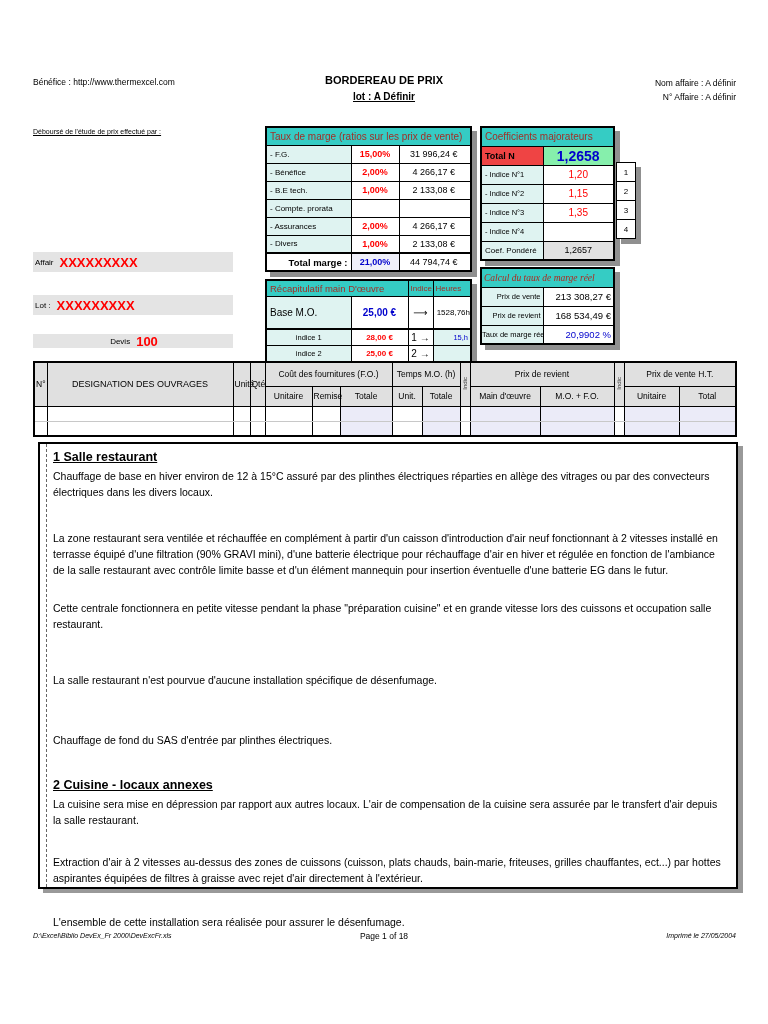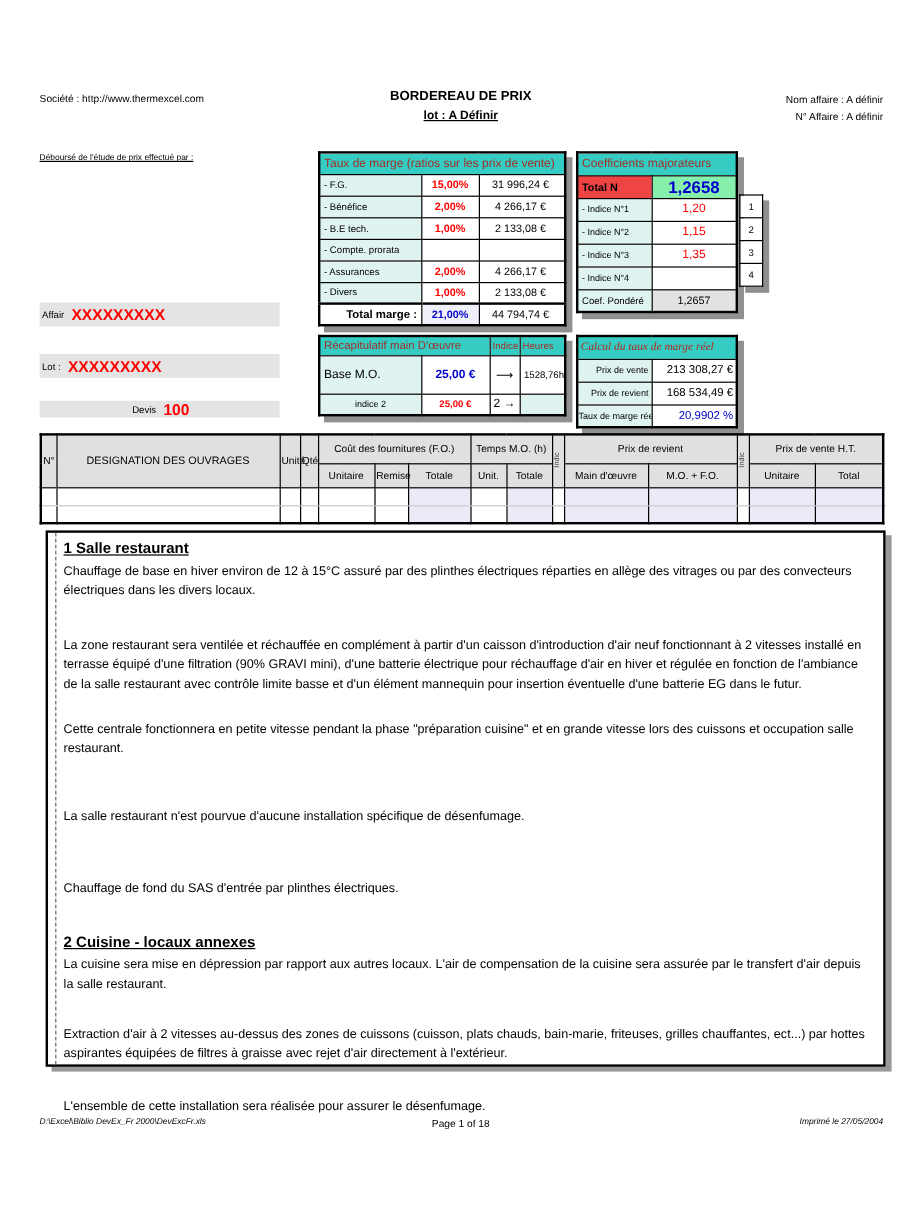--- a/index.html
+++ b/index.html
@@ -91,21 +91,21 @@
   .para { font-size:10.5px; line-height:16px; white-space:normal; }
 
   
   .f-path { left:33px; top:932px; font-size:7px; font-style:italic; }
   .f-page { left:0; right:0; top:931px; text-align:center; font-size:8.5px; }
   .f-print { right:32px; top:932px; font-size:7px; font-style:italic; }
 </style>
 </head>
 <body>
 
-<div class="abs societe">Société : http://www.thermexcel.com</div>
+<div class="abs societe">Bénéfice : http://www.thermexcel.com</div>
 <div class="abs doc-title">BORDEREAU DE PRIX</div>
 <div class="abs doc-lot">lot : A Définir</div>
 <div class="abs affaire-block">
   <div>Nom affaire : A définir</div>
   <div>N° Affaire : A définir</div>
 </div>
 
 <div class="abs debourse">Déboursé de l'étude de prix effectué par :</div>
 
 <div class="abs band" style="top:252px;">
@@ -234,30 +234,36 @@
     <td class="r-head r-title" colspan="2">Récapitulatif main D'œuvre</td>
     <td class="r-head r-small">Indice</td>
     <td class="r-head r-small">Heures</td>
   </tr>
   <tr class="r-base">
     <td class="r-blabel">Base M.O.</td>
     <td class="r-bval">25,00 €</td>
     <td class="r-arrow">⟶</td>
     <td class="r-heures">1528,76h</td>
   </tr>
+  <tr class="r-ind">
+    <td class="r-ilabel">indice 1</td>
+    <td class="r-ival">28,00 €</td>
+    <td class="r-arrow">1 →</td>
+    <td class="r-iheures">15,h</td>
+  </tr>
   <tr class="r-ind r-ind2">
     <td class="r-ilabel">indice 2</td>
     <td class="r-ival">25,00 €</td>
     <td class="r-arrow">2 →</td>
     <td class="r-iheures"></td>
   </tr>
 </tbody>
   </table>
 
-<table class="abs calcul shadowed" style="left:480px; top:279px;">
+<table class="abs calcul shadowed" style="left:480px; top:267px;">
   <colgroup>
       <col style="width:62px">
       <col style="width:71px">
     </colgroup>
   <tbody>
       <tr>
         <td class="calc-title" colspan="2">Calcul du taux de marge réel</td>
       </tr>
   <tr>
     <td class="k-label">Prix de vente</td>

